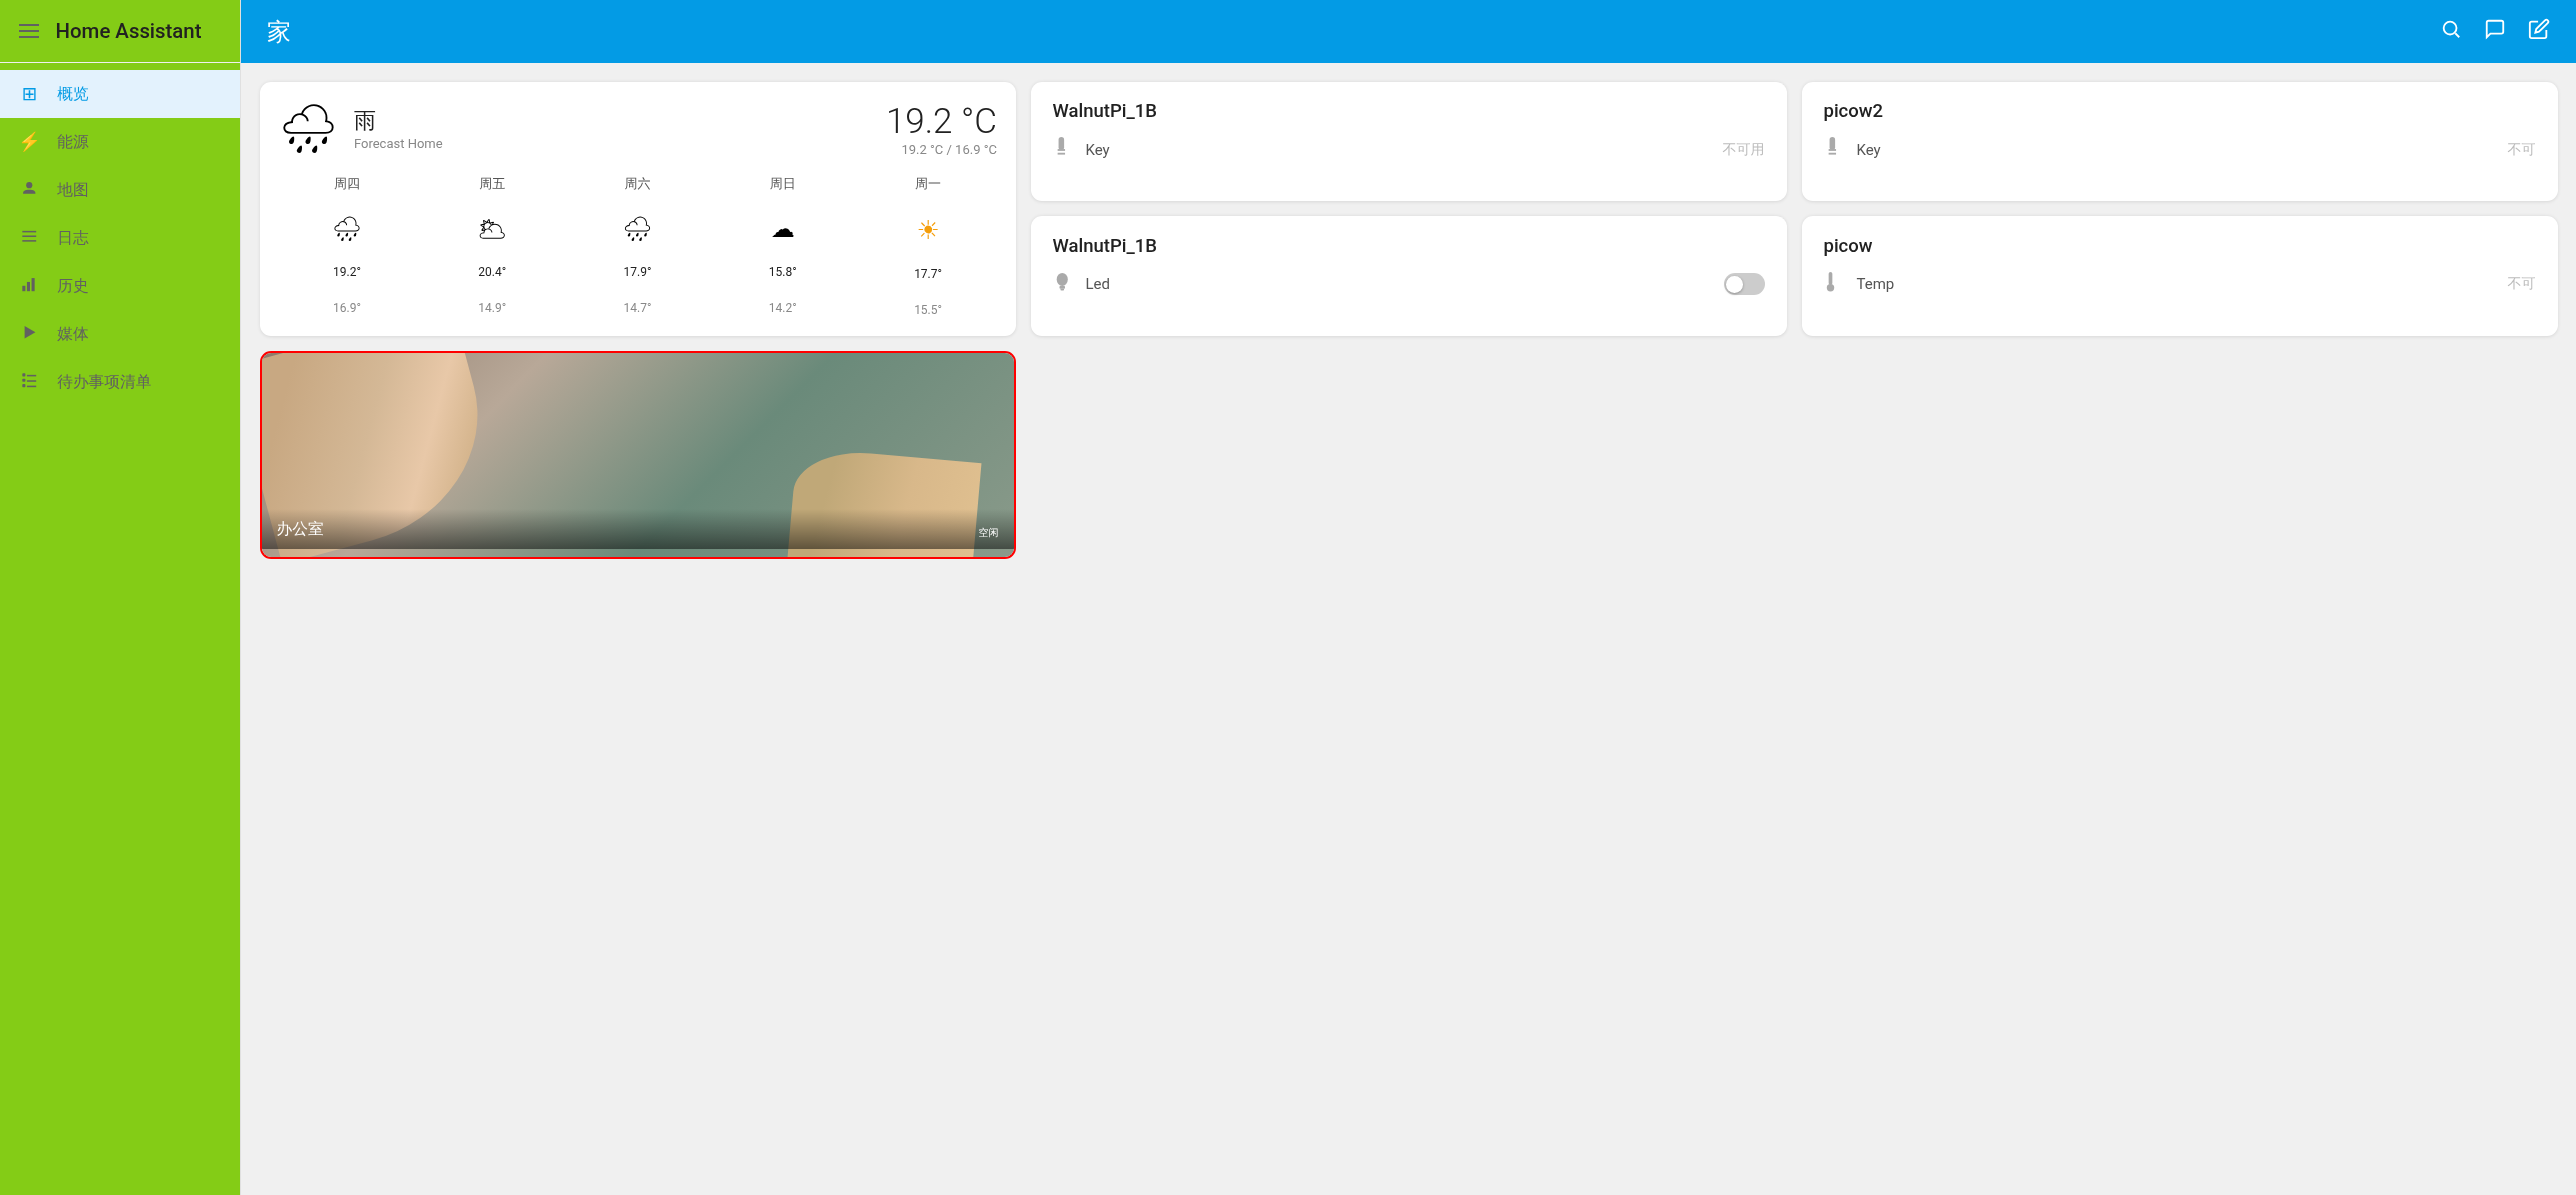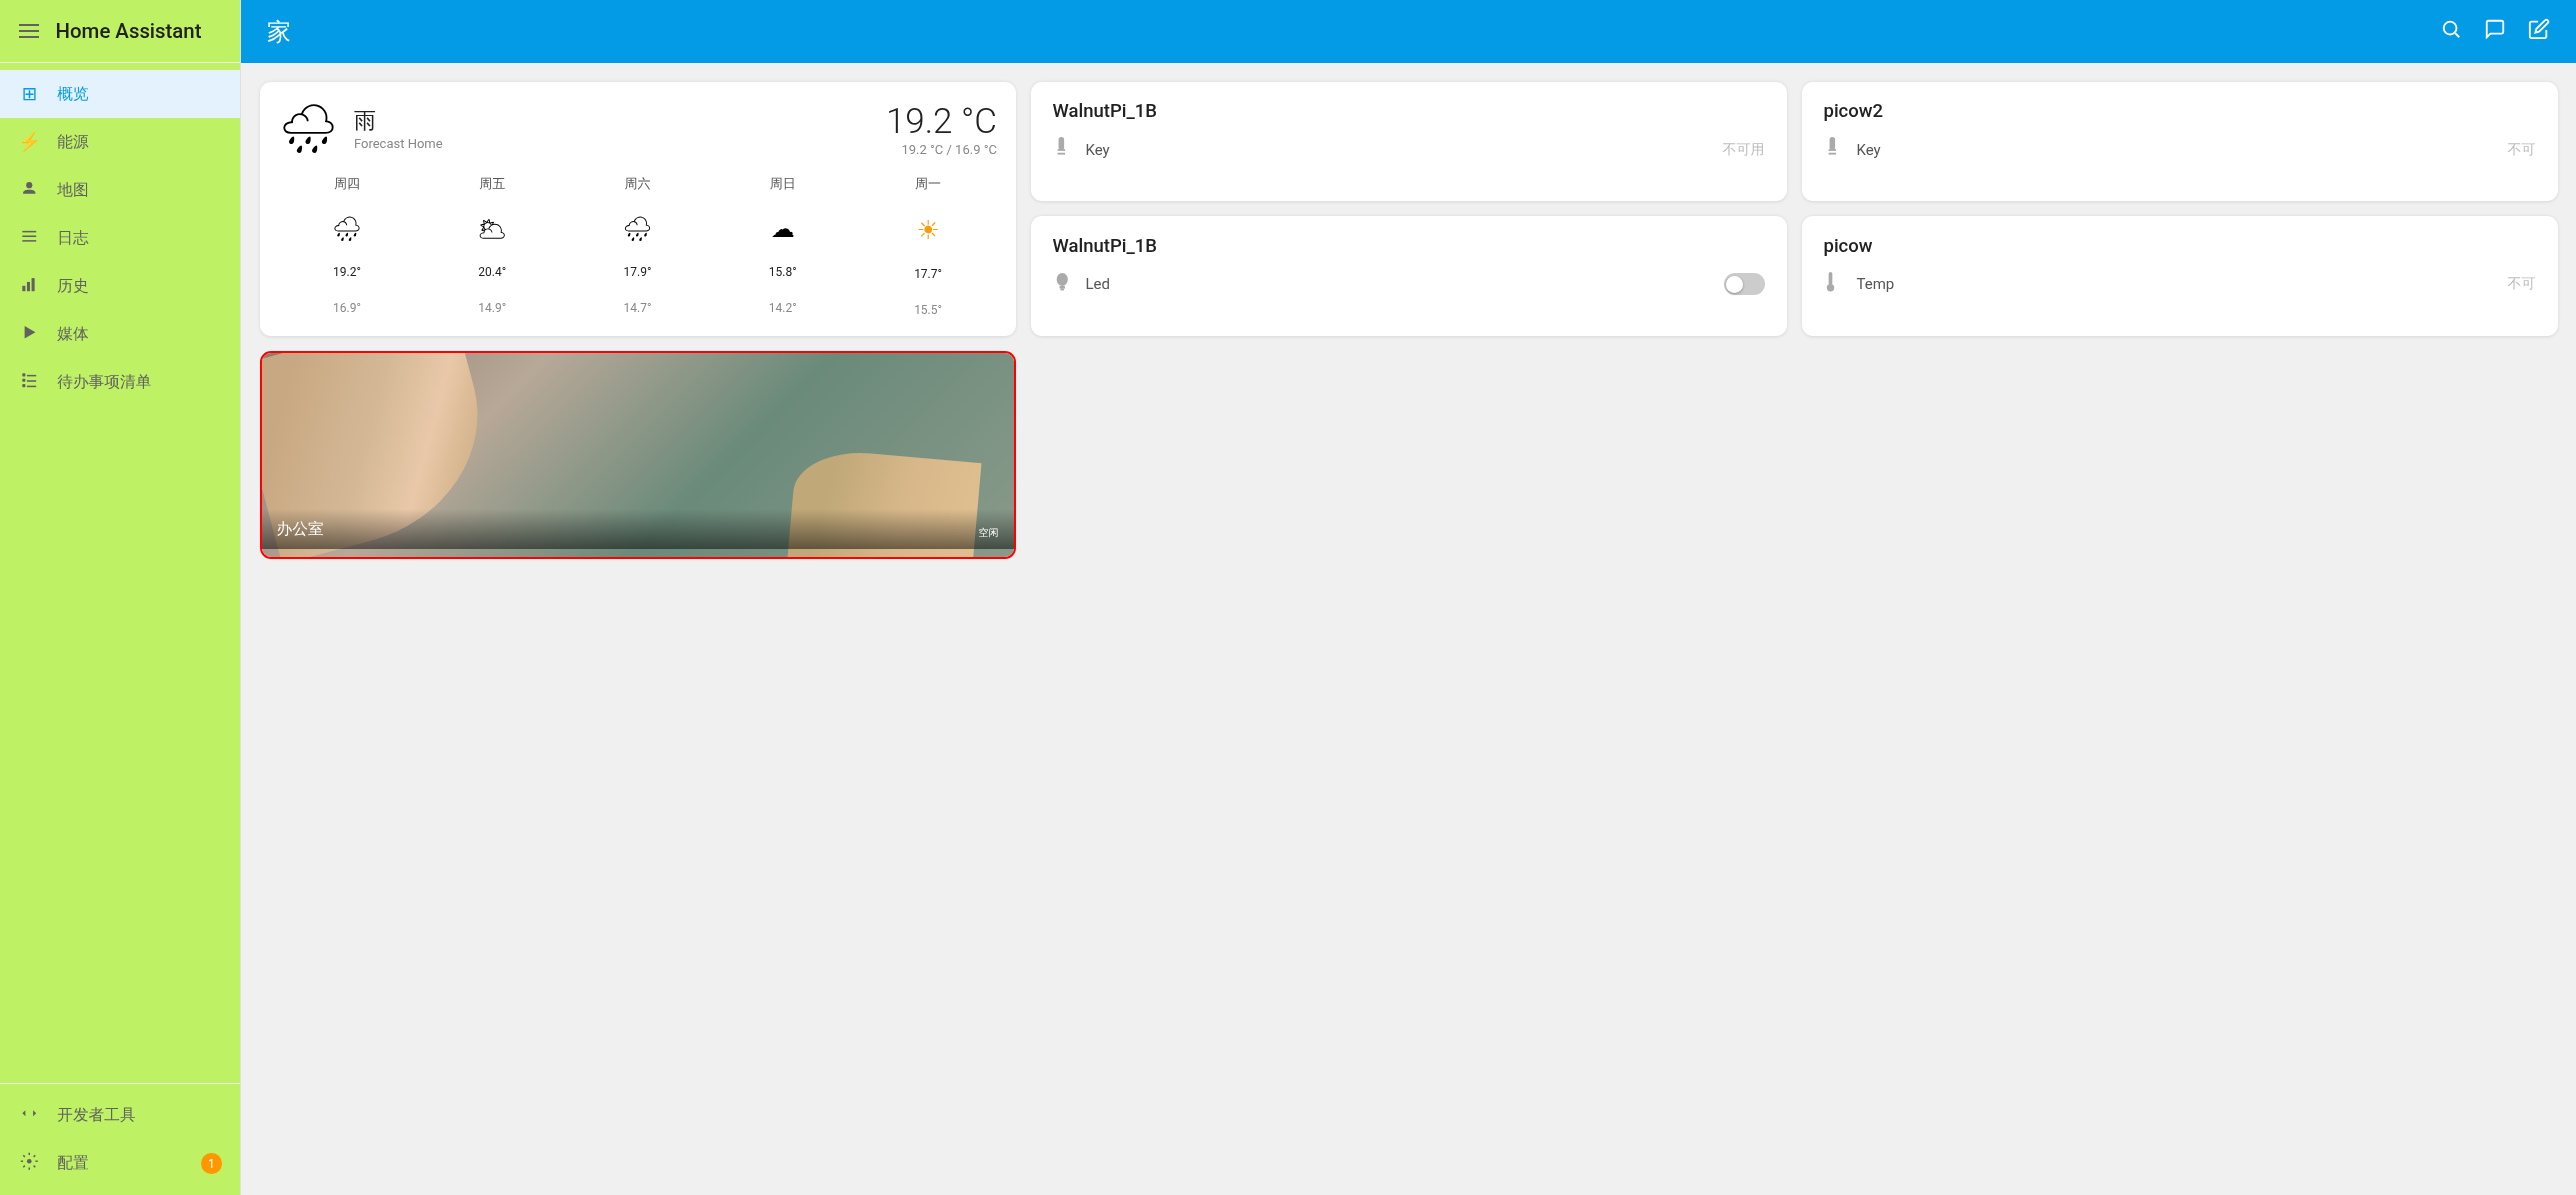--- a/index.html
+++ b/index.html
@@ -2,21 +2,21 @@
 <html style="font-size:15px"><head>
   <meta charset="utf-8">
   <style>
     * { margin: 0; padding: 0; box-sizing: border-box; }
     body { font-family: -apple-system, BlinkMacSystemFont, 'Segoe UI', Roboto, sans-serif; display: flex; height: 100vh; overflow: hidden; background: #f0f0f0; }
 
     
     .sidebar {
       width: 241px;
       min-width: 241px;
-      background: #bef264;
+      background: #84cc16;
       display: flex;
       flex-direction: column;
       border-right: 0.9px solid #e0e0e0;
       height: 100vh;
     }
     .sidebar-header {
       display: flex;
       align-items: center;
       gap: 16.7px;
       padding: 0 18.5px;
@@ -411,40 +411,20 @@
             <rect x="9" y="5" width="12" height="2"></rect>
             <rect x="3" y="10" width="4" height="4" rx="1"></rect>
             <rect x="9" y="12" width="12" height="2"></rect>
             <rect x="3" y="17" width="4" height="4" rx="1"></rect>
             <rect x="9" y="19" width="12" height="2"></rect>
           </svg>
       </span>
       <span>待办事项清单</span>
     </div>
   </nav>
-  <div class="sidebar-bottom">
-    <div class="sidebar-item">
-      <span class="icon">
-        <svg width="18.5" height="18.5" viewBox="0 0 24 24" fill="#616161">
-            <path d="M7 8l-4 4 4 4M17 8l4 4-4 4M14 4l-4 16"></path>
-          </svg>
-      </span>
-      <span>开发者工具</span>
-    </div>
-    <div class="sidebar-item">
-      <span class="icon">
-        <svg width="18.5" height="18.5" viewBox="0 0 24 24" fill="#616161">
-            <circle cx="12" cy="12" r="3"></circle>
-            <path d="M12 1v3M12 20v3M4.22 4.22l2.12 2.12M17.66 17.66l2.12 2.12M1 12h3M20 12h3M4.22 19.78l2.12-2.12M17.66 6.34l2.12-2.12" stroke="#616161" stroke-width="2" fill="none"></path>
-          </svg>
-      </span>
-      <span>配置</span>
-      <span class="badge">1</span>
-    </div>
-  </div>
 </aside>
 
 <main class="main">
 
   <div class="topbar">
     <span class="topbar-title">家</span>
     <div class="topbar-actions">
       <span class="topbar-icon">
         <svg width="22" height="22" viewBox="0 0 24 24" fill="none" stroke="white" stroke-width="2">
             <circle cx="11" cy="11" r="7"></circle>

